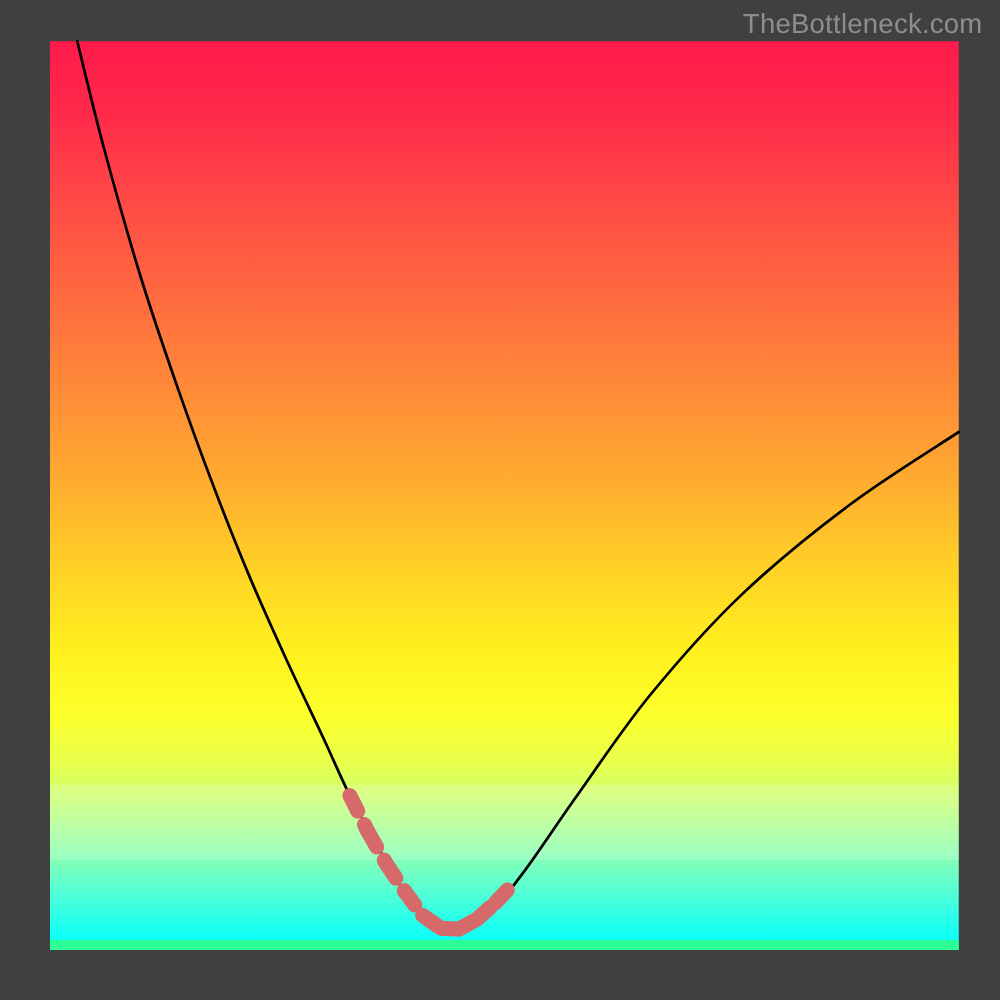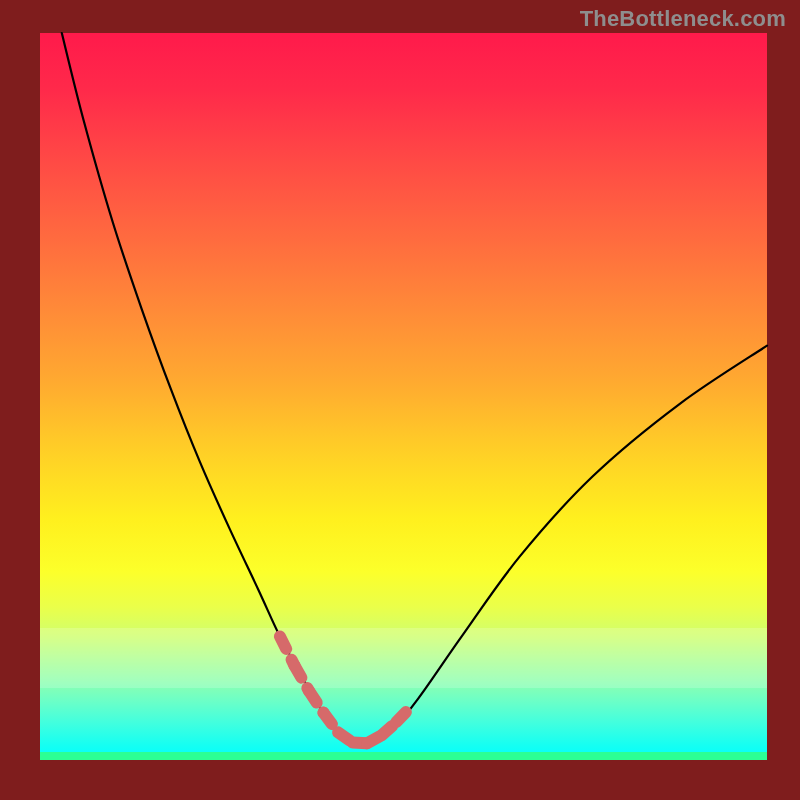--- a/index.html
+++ b/index.html
@@ -1,22 +1,21 @@
 <!DOCTYPE html>
 <html><head>
 <meta charset="utf-8">
 <style>
   * { margin: 0; padding: 0; box-sizing: border-box; }
   html, body { width: 800px; height: 800px; overflow: hidden; background: #000; }
   .canvas {
     position: relative;
     width: 800px;
     height: 800px;
-    background: #7f1d1d;
-    font-weight: bold;
+    background: #404040;
   }
   .plot-area {
     position: absolute;
     left: 40px;
     top: 33px;
     width: 727px;
     height: 727px;
     background: linear-gradient(to bottom,
       #ff1a4b 0%,
       #ff2a4a 8%,

